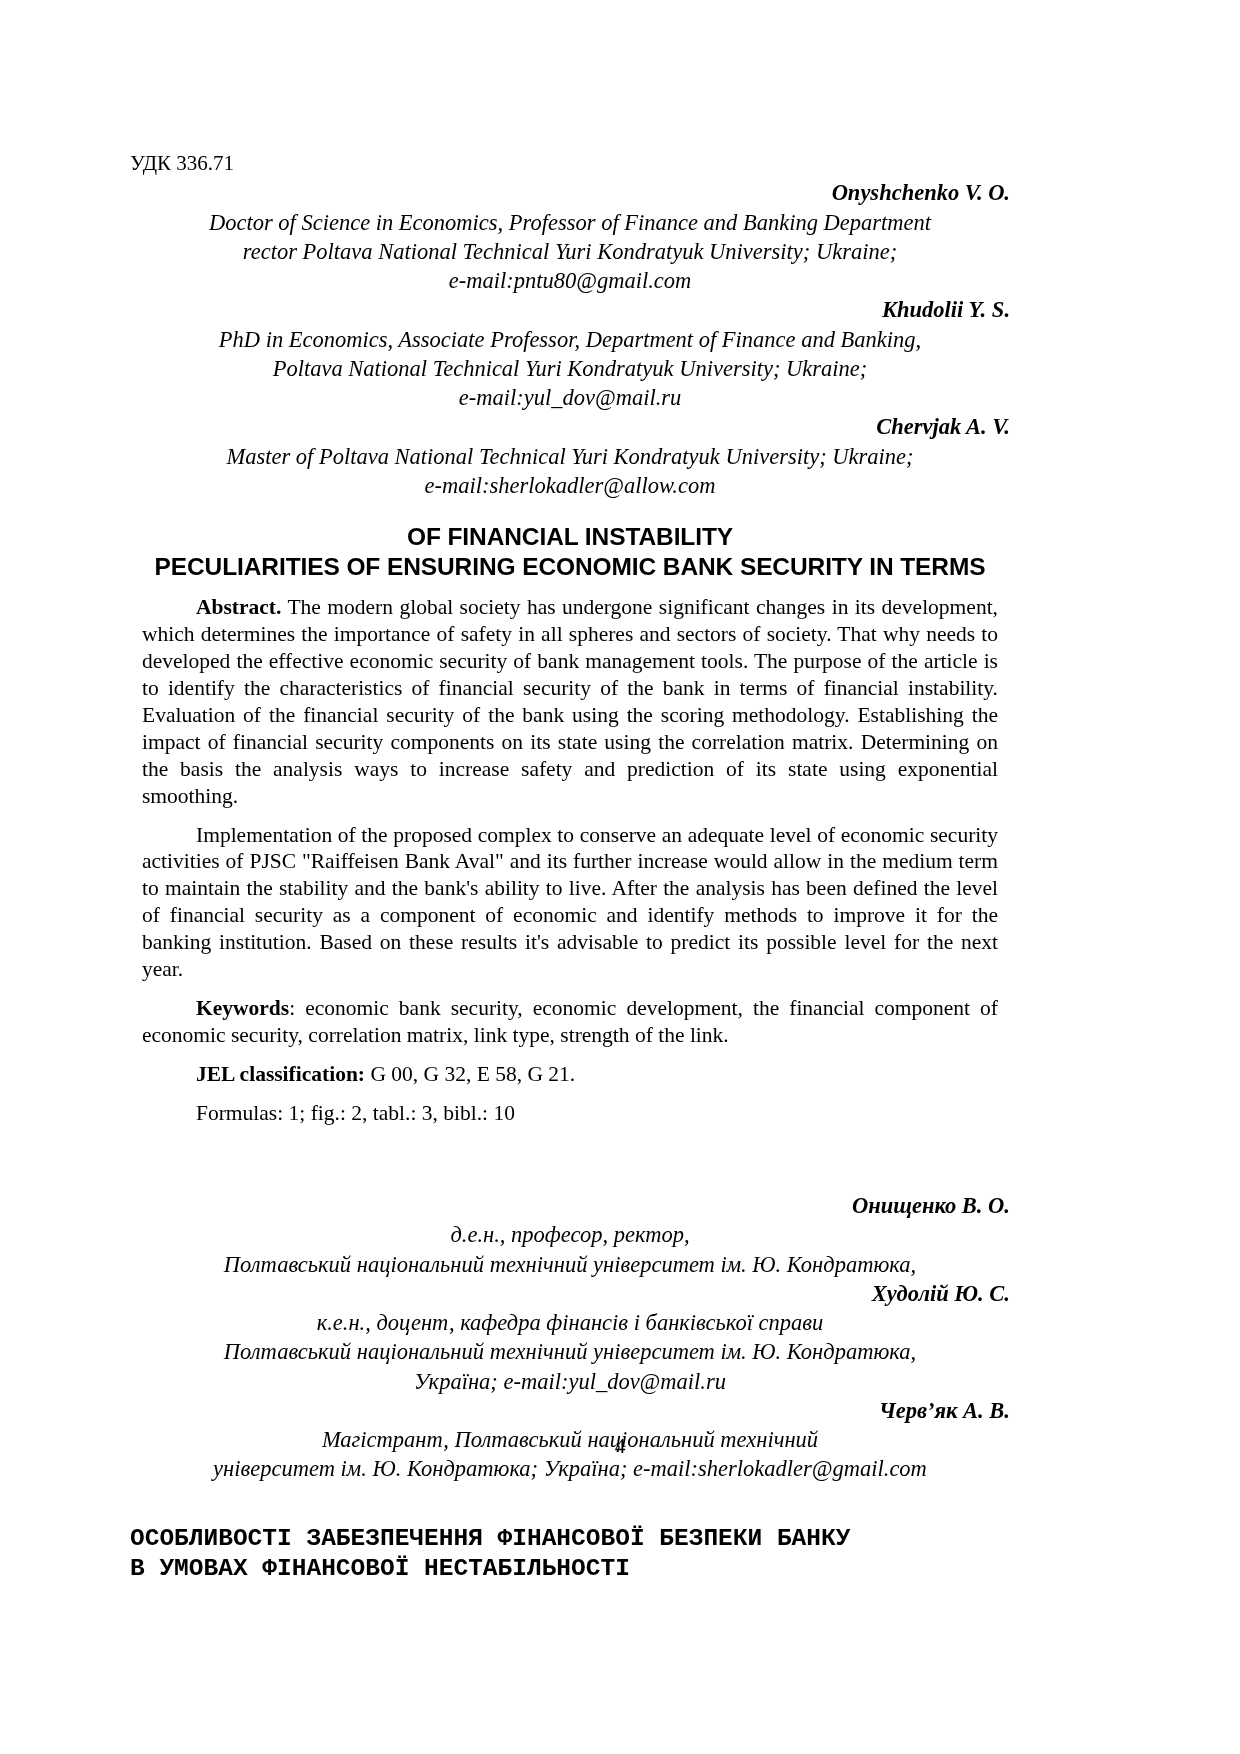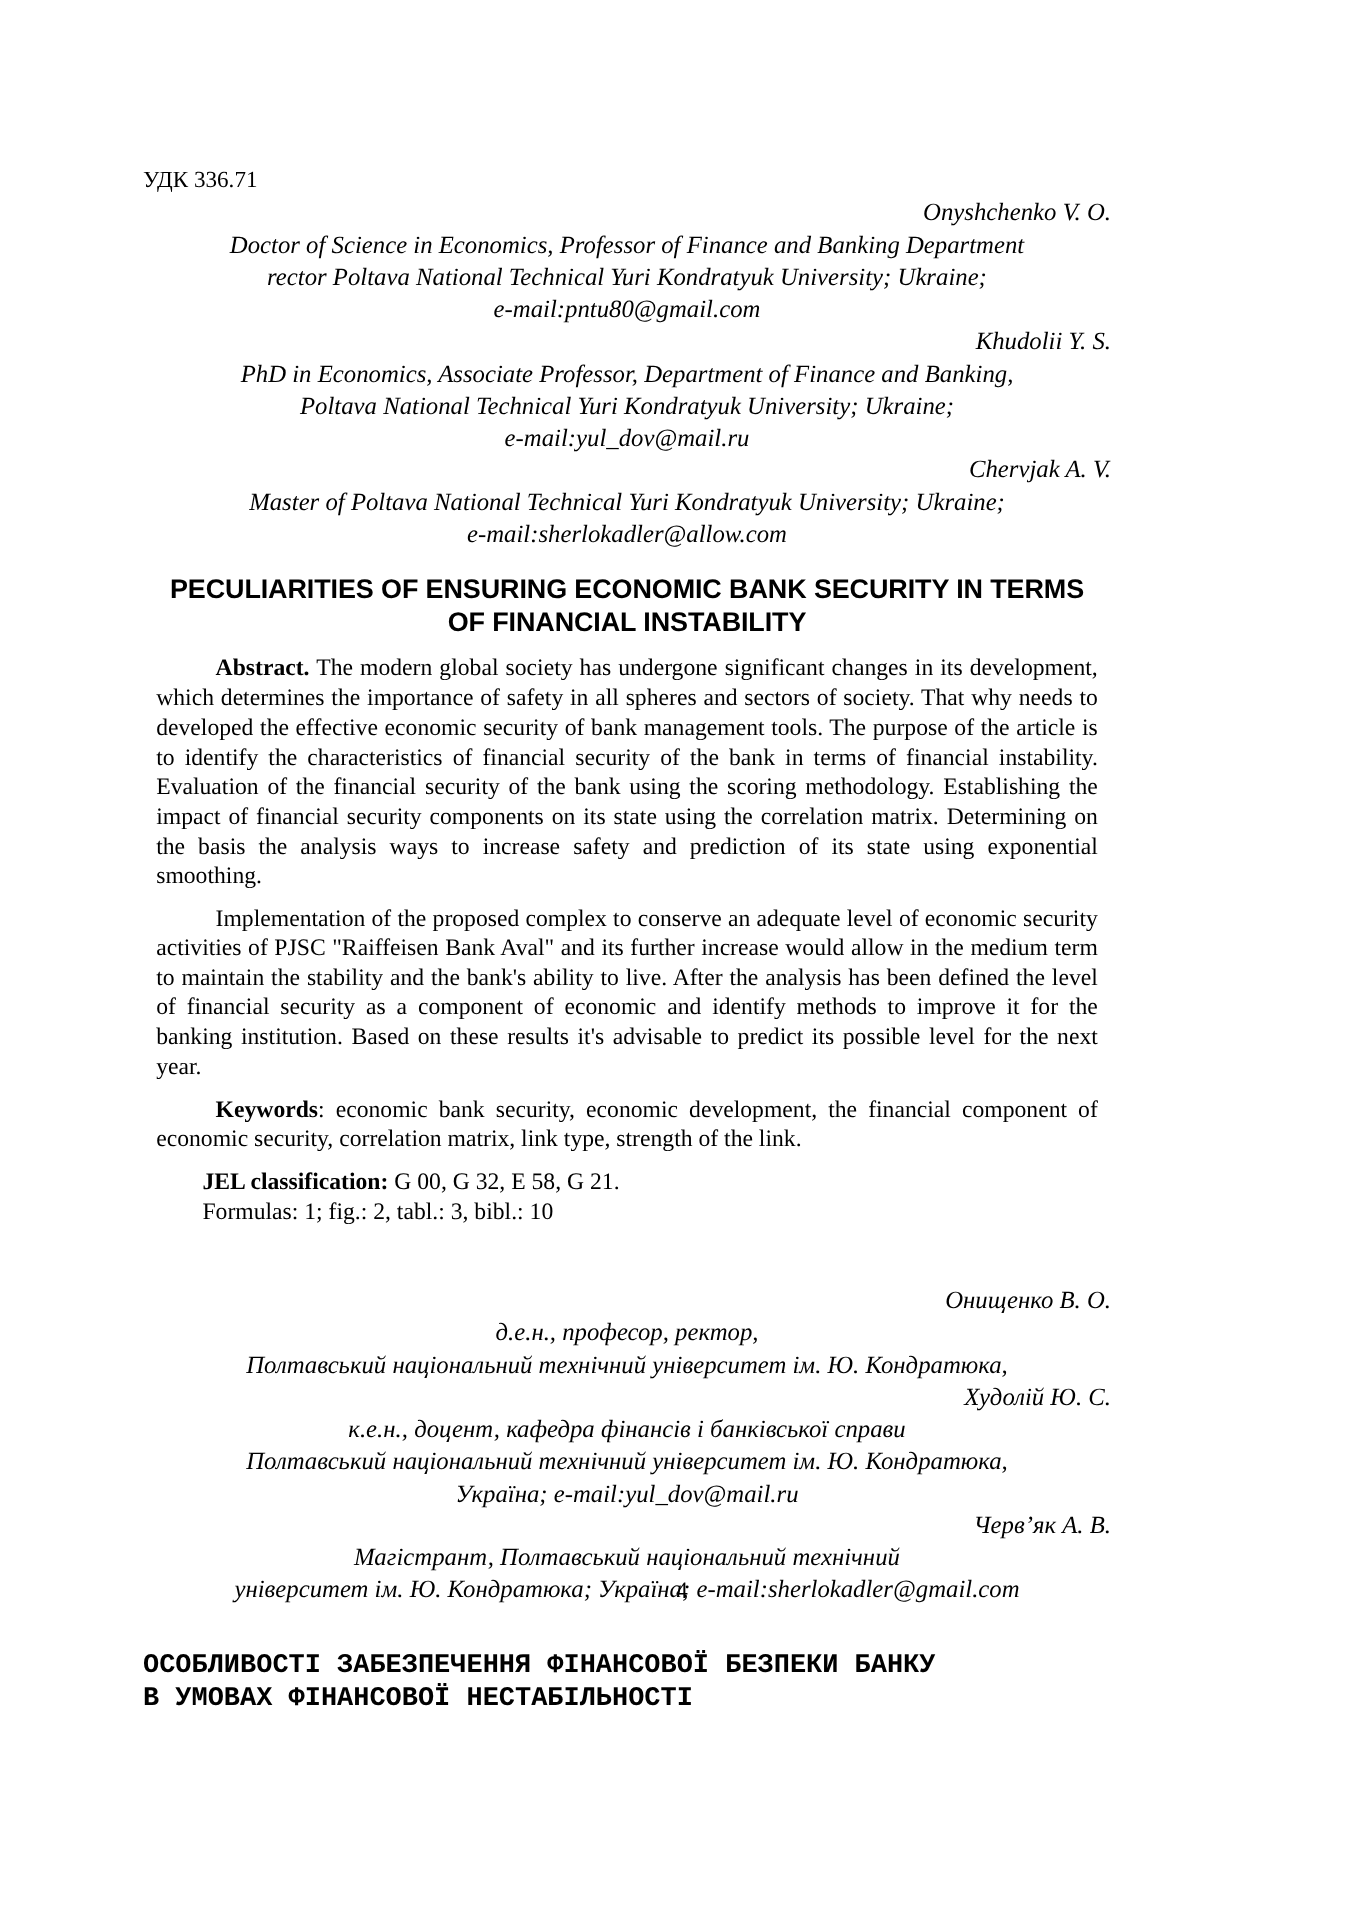--- a/index.html
+++ b/index.html
@@ -36,21 +36,21 @@
   }
 
   
   .author-block {
     text-align: right;
     font-style: italic;
     font-size: 22.5px;
     line-height: 1.30;
   }
   .author-name {
-    font-weight: normal;
+    font-weight: bold;
     font-style: italic;
     font-size: 22.5px;
     line-height: 1.30;
     text-align: right;
   }
   .author-line {
     font-style: italic;
     font-size: 22.5px;
     line-height: 1.30;
     text-align: center;
@@ -84,21 +84,21 @@
     margin: 12px;
     hyphens: none;
   }
   .lead { font-weight: bold; }
 
   .meta-line {
     font-size: 21.5px;
     line-height: 1.255;
     text-align: left;
     text-indent: 54px;
-    margin: 0;
+    margin: 12px;
   }
 
   .gap-lg { height: 52px; }
 
   
   .page-number {
     position: absolute;
     left: 0;
     right: 0;
     top: 1434px;
@@ -128,22 +128,22 @@
       <div class="author-line">e-mail:yul_dov@mail.ru</div>
     </div>
 
     <div class="author-block">
       <div class="author-name">Chervjak A. V.</div>
       <div class="author-line">Master of Poltava National Technical Yuri Kondratyuk University; Ukraine;</div>
       <div class="author-line">e-mail:sherlokadler@allow.com</div>
     </div>
 
     <div class="doc-title">
+      <div>OF FINANCIAL INSTABILITY</div>
       <div>PECULIARITIES OF ENSURING ECONOMIC BANK SECURITY IN TERMS</div>
-      <div>OF FINANCIAL INSTABILITY</div>
     </div>
 
     <p class="body"><span class="lead">Abstract.</span><span> The modern global society has undergone significant changes in its development, which determines the importance of safety in all spheres and sectors of society. That why needs to developed the effective economic security of bank management tools. The purpose of the article is to identify the characteristics of financial security of the bank in terms of financial instability. Evaluation of the financial security of the bank using the scoring methodology. Establishing the impact of financial security components on its state using the correlation matrix. Determining on the basis the analysis ways to increase safety and prediction of its state using exponential smoothing.</span></p>
 
     <p class="body">Implementation of the proposed complex to conserve an adequate level of economic security activities of PJSC "Raiffeisen Bank Aval" and its further increase would allow in the medium term to maintain the stability and the bank's ability to live. After the analysis has been defined the level of financial security as a component of economic and identify methods to improve it for the banking institution. Based on these results it's advisable to predict its possible level for the next year.</p>
 
     <p class="body"><span class="lead">Keywords</span><span>: economic bank security, economic development, the financial component of economic security, correlation matrix, link type, strength of the link.</span></p>
 
     <p class="meta-line"><span class="lead">JEL classification:</span><span> G 00, G 32, E 58, G 21.</span></p>
 

